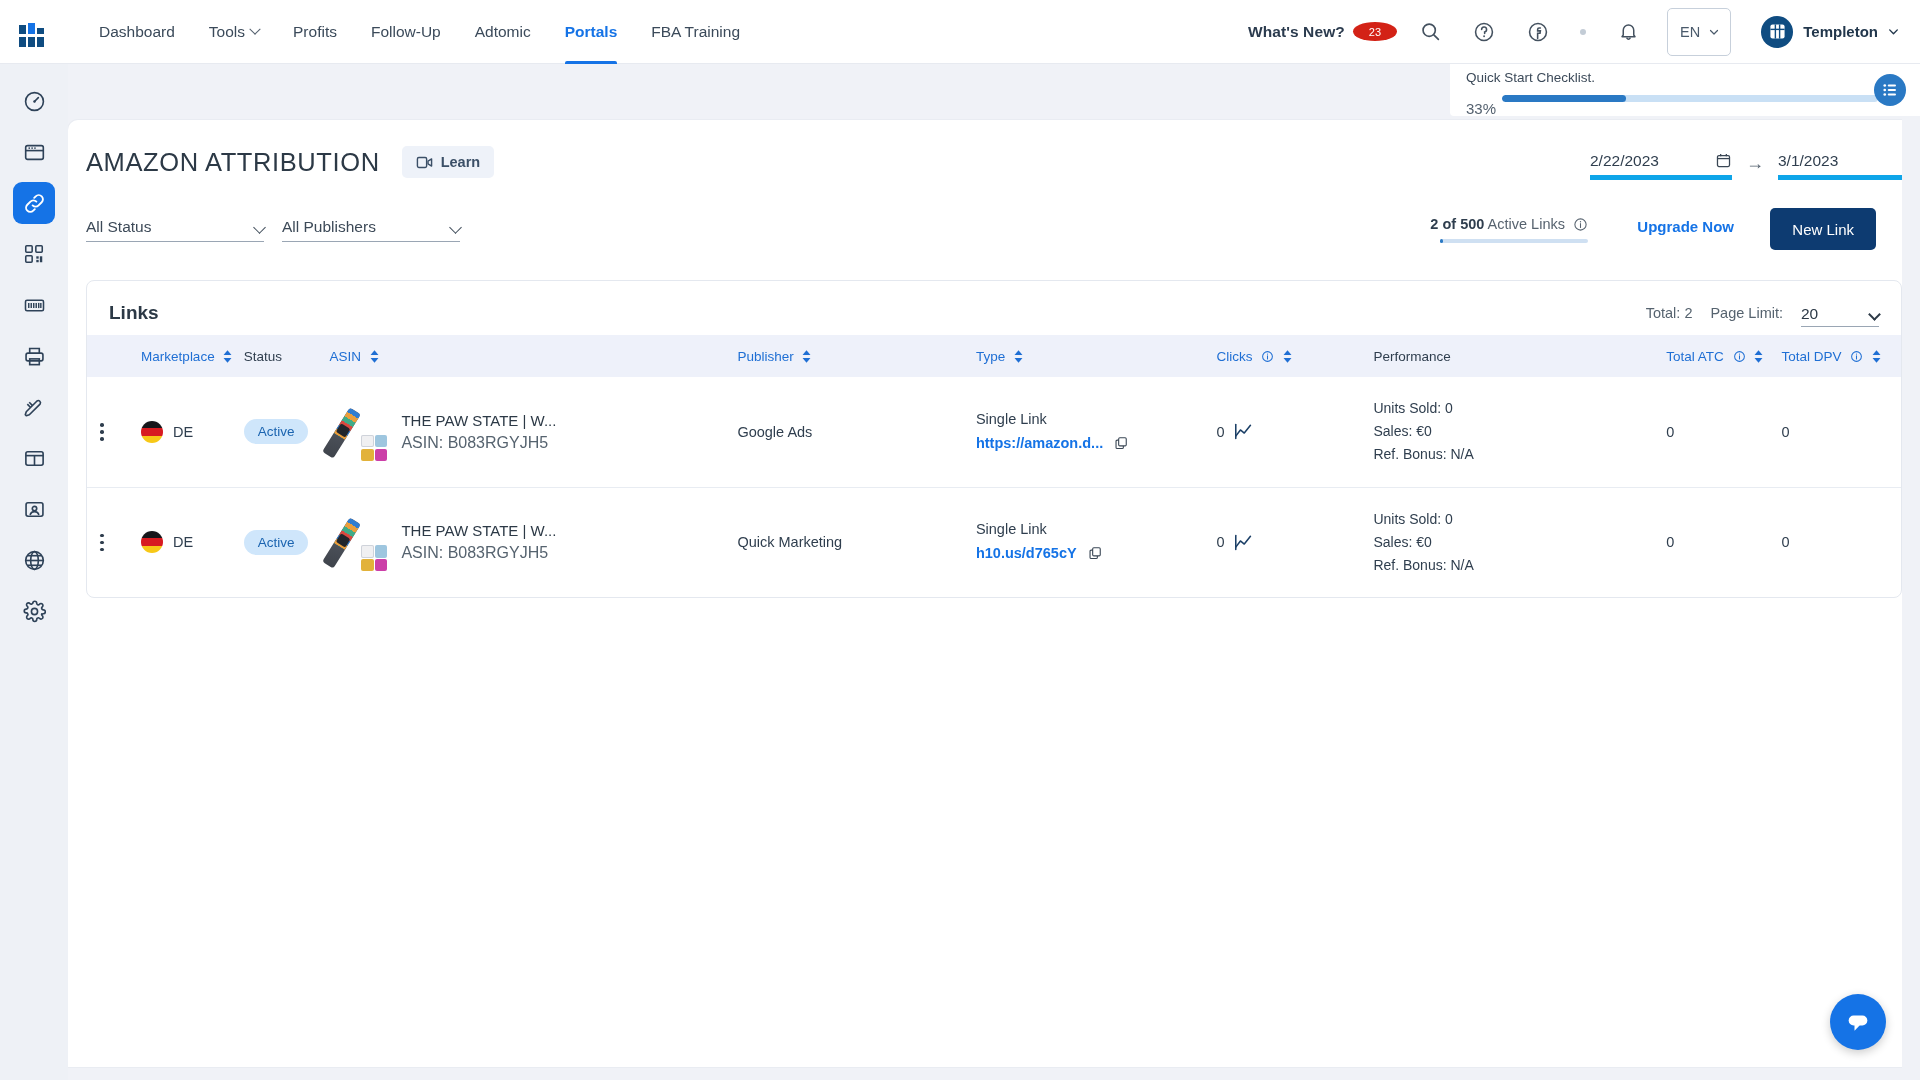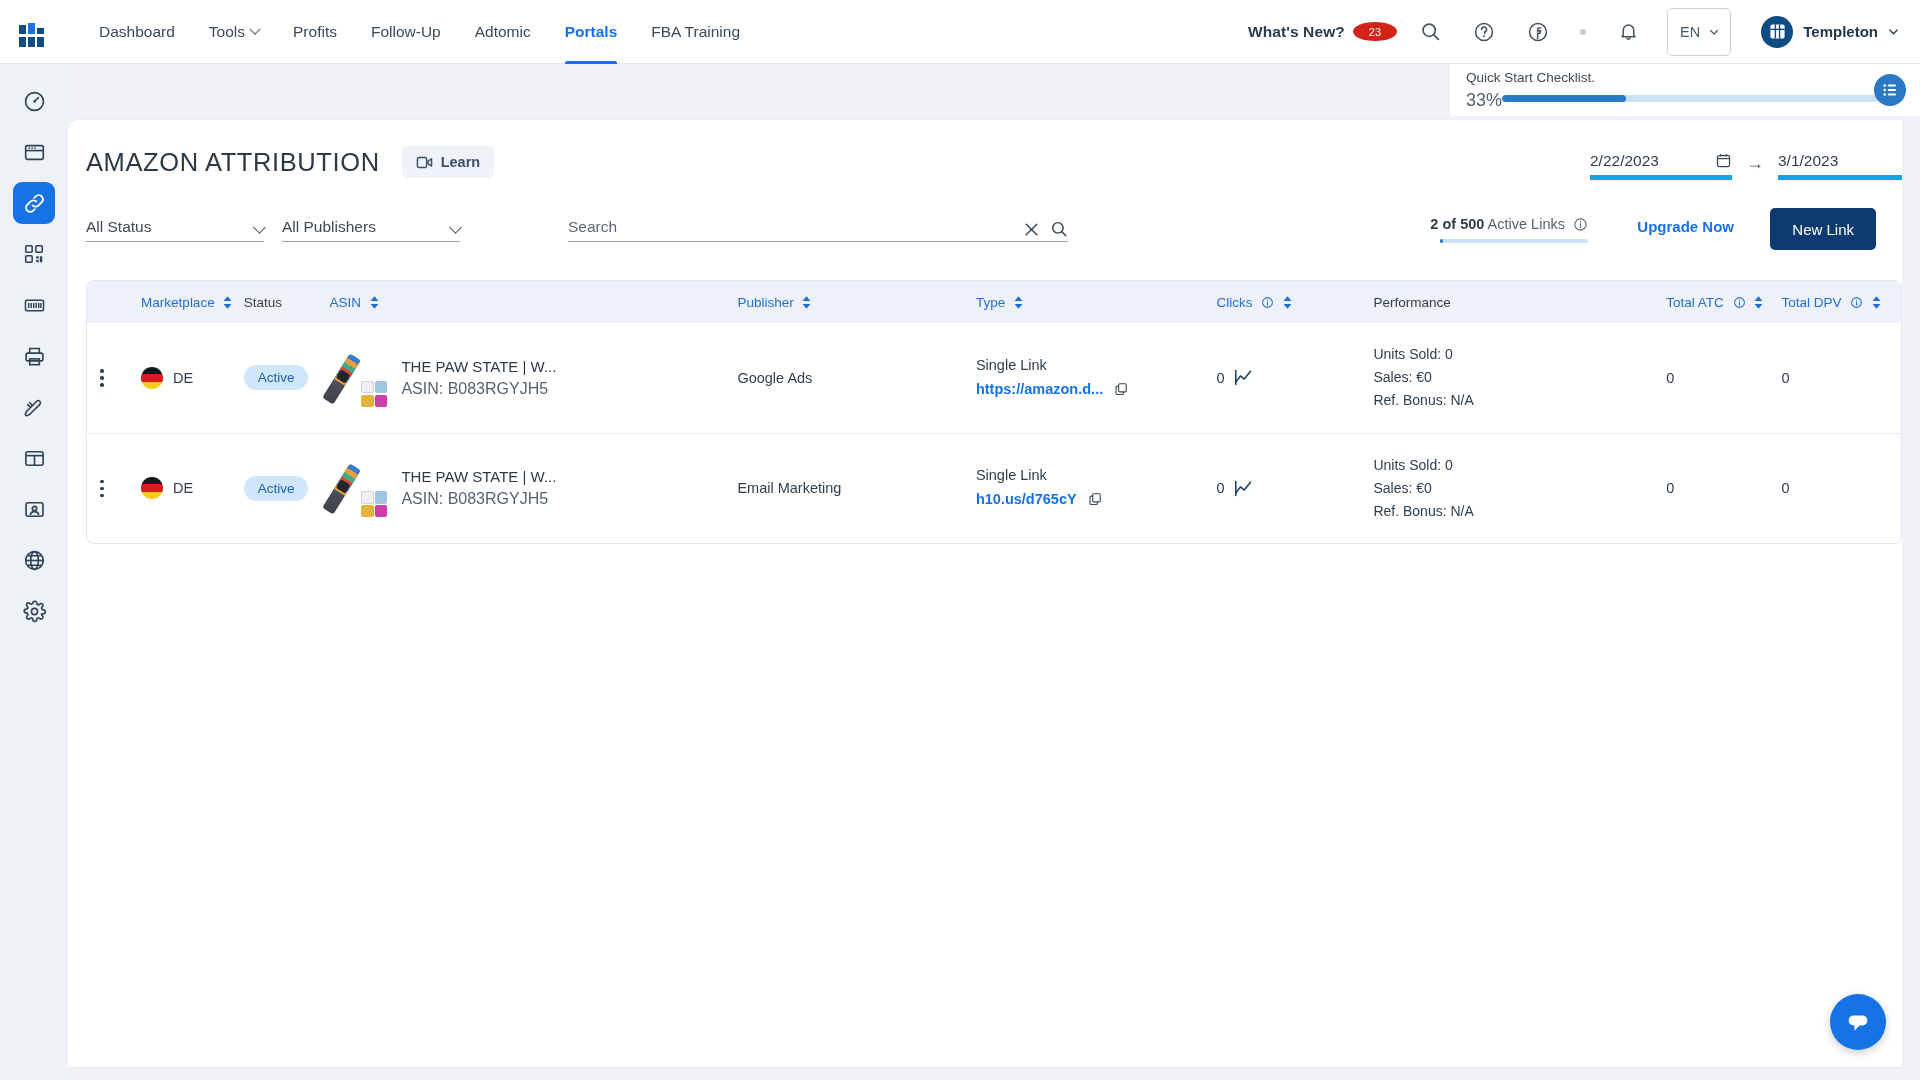--- a/index.html
+++ b/index.html
@@ -62,21 +62,21 @@
   }
   .user-name { font-size: 15px; font-weight: bold; color: #22374c; margin-left: 10px; }
 
   
   .quickstart {
     position: absolute; top: 64px; right: 0; width: 470px; height: 52px;
     background: #fff; display: flex; align-items: center; z-index: 20;
     border-bottom-left-radius: 4px;
   }
   .qs-text { font-size: 13.5px; color: #3c4a59; position: absolute; left: 16px; top: 6px; }
-  .qs-pct { font-size: 18px; color: #54616f; position: absolute; left: 16px; top: 26px; }
+  .qs-pct { font-size: 15px; color: #54616f; position: absolute; left: 16px; top: 36px; }
   .qs-bar {
     position: absolute; left: 52px; top: 31px; width: 376px; height: 7px;
     background: #c9e0f5; border-radius: 4px; overflow: hidden;
   }
   .qs-bar > span { display: block; height: 100%; background: #2a79c4; border-radius: 4px; }
   .qs-btn {
     position: absolute; right: 14px; top: 10px; width: 32px; height: 32px;
     border-radius: 50%; background: #2a79c4; display: flex; align-items: center; justify-content: center;
     cursor: pointer;
   }
@@ -497,53 +497,51 @@
 
   <div class="filter-row">
     <div class="sel" style="left:0;width:178px">
       <span>All Status</span>
       <i class="chv"></i>
     </div>
     <div class="sel" style="left:196px;width:178px">
       <span>All Publishers</span>
       <i class="chv"></i>
     </div>
-    <div class="search-wrap">
-      <input type="text" placeholder="Search" style="">
-      <div class="srch-icons">
-        <svg width="17" height="17" viewBox="0 0 24 24" stroke="#2f3e4e" stroke-width="1.9">
-            <line x1="4.5" y1="4.5" x2="19.5" y2="19.5" stroke-linecap="round"></line>
-            <line x1="19.5" y1="4.5" x2="4.5" y2="19.5" stroke-linecap="round"></line>
-          </svg>
-        <svg width="18" height="18" viewBox="0 0 24 24" fill="none" stroke="#2f3e4e" stroke-width="1.9">
-            <circle cx="10.5" cy="10.5" r="7"></circle>
-            <line x1="15.8" y1="15.8" x2="21" y2="21" stroke-linecap="round"></line>
-          </svg>
-      </div>
-    </div>
 
     <div class="active-links">
       <div class="al-text">
         <b>2 of 500</b>
         <span class="muted">Active Links</span>
         <svg style="vertical-align:-3px;margin-left:4px" width="15" height="15" viewBox="0 0 24 24" fill="none" stroke="#57636f" stroke-width="1.7">
             <circle cx="12" cy="12" r="9"></circle>
             <line x1="12" y1="10.6" x2="12" y2="16.6" stroke-linecap="round"></line>
             <circle cx="12" cy="7.6" r="1.05" fill="#57636f" stroke="none"></circle>
           </svg>
       </div>
       <div class="al-bar">
           <i></i>
         </div>
     </div>
     <div class="upgrade"><span>Upgrade Now</span></div>
     <button class="new-link-btn">New Link</button>
   </div>
 
   <div class="links-panel">
+    <div class="links-head">
+      <div class="links-title">Links</div>
+      <div class="links-meta">
+        <span class="meta-total">Total: 2</span>
+        <span class="meta-pl">Page Limit:</span>
+        <div class="pl-select">
+          <span>20</span>
+          <i class="chv"></i>
+        </div>
+      </div>
+    </div>
 
     <table class="links">
       <colgroup>
         <col style="width:46px">
           <col style="width:98px">
           <col style="width:82px">
         <col style="width:390px">
           <col style="width:228px">
           <col style="width:230px">
         <col style="width:150px">
@@ -716,21 +714,21 @@
                     <i></i>
                     <i></i>
                   </span>
               </div>
               <div>
                 <div class="asin-title">THE PAW STATE | W...</div>
                 <div class="asin-sub">ASIN: B083RGYJH5</div>
               </div>
             </div>
           </td>
-          <td>Email Marketing</td>
+          <td>Quick Marketing</td>
           <td>
             <div class="type-main">Single Link</div>
             <div>
               <a class="type-link">h10.us/d765cY</a>
               <span class="copy-ico">
                 <svg width="14" height="14" viewBox="0 0 24 24" fill="none" stroke="#3a4755" stroke-width="1.9">
                     <rect x="8" y="3" width="13" height="14" rx="2"></rect>
                     <path d="M16 17v2.5a2 2 0 0 1-2 2H5.5a2 2 0 0 1-2-2V9a2 2 0 0 1 2-2H8" stroke-linejoin="round"></path>
                   </svg>
               </span>

